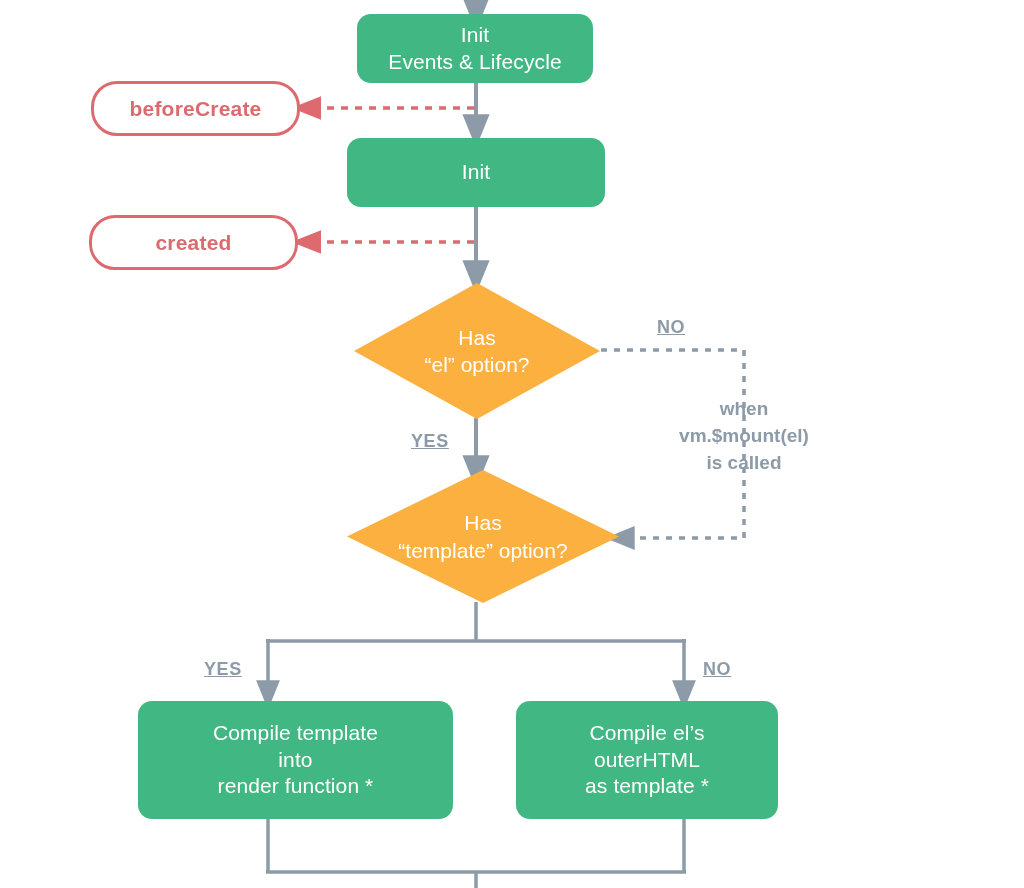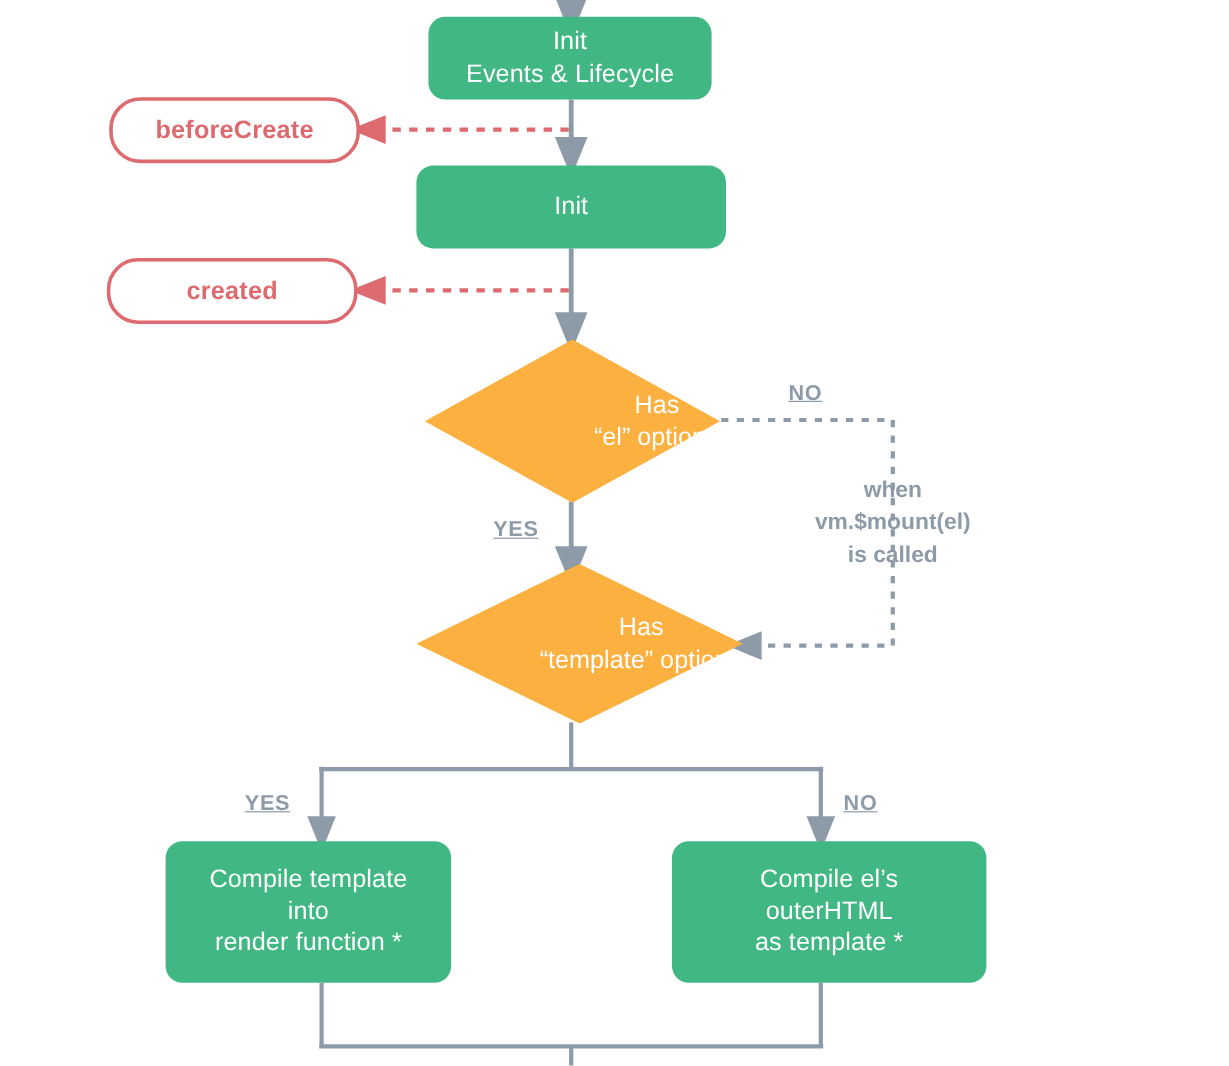--- a/index.html
+++ b/index.html
@@ -54,21 +54,20 @@
     border-radius: 26px;
     color: #dd6a6f;
     font-size: 21px;
     font-weight: 700;
     letter-spacing: 0.2px;
     text-align: center;
   }
   
   .decision {
     background: transparent;
-    justify-content: flex-end;
   }
   .decision .diamond-shape {
     position: absolute;
     left: 0; top: 0;
     width: 100%;
     height: 100%;
     background: #fbb03f;
     clip-path: polygon(50% 0%, 100% 50%, 50% 100%, 0% 50%);
   }
   .decision .txt {
@@ -191,29 +190,29 @@
   </div>
 
   <div class="node decision" style="left:347px; top:470px; width:272px; height:133px;">
     <div class="diamond-shape"></div>
     <div class="txt">
       <div>Has</div>
       <div>“template” option?</div>
     </div>
   </div>
 
-  <div class="node proc" style="left:138px; top:701px; width:238px; height:118px;">
+  <div class="node proc" style="left:138px; top:701px; width:315px; height:118px;">
     <div class="txt">
       <div>Compile template</div>
       <div>into</div>
       <div>render function *</div>
     </div>
   </div>
 
-  <div class="node proc" style="left:560px; top:701px; width:262px; height:118px;">
+  <div class="node proc" style="left:516px; top:701px; width:262px; height:118px;">
     <div class="txt">
       <div>Compile el’s</div>
       <div>outerHTML</div>
       <div>as template *</div>
     </div>
   </div>
 
   <div class="edge-label" style="left:657px; top:317px;">NO</div>
 
   <div class="edge-label" style="left:411px; top:431px;">YES</div>

